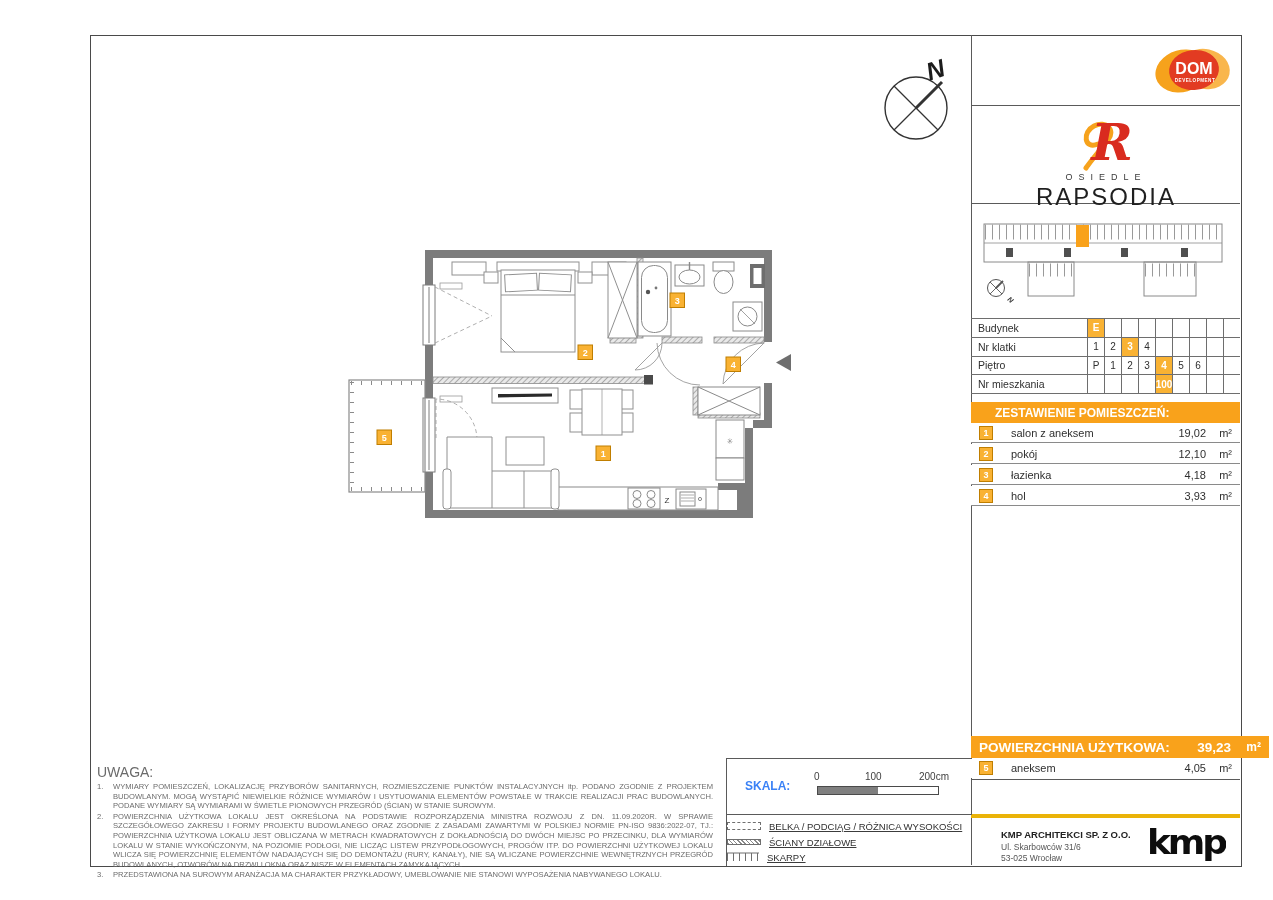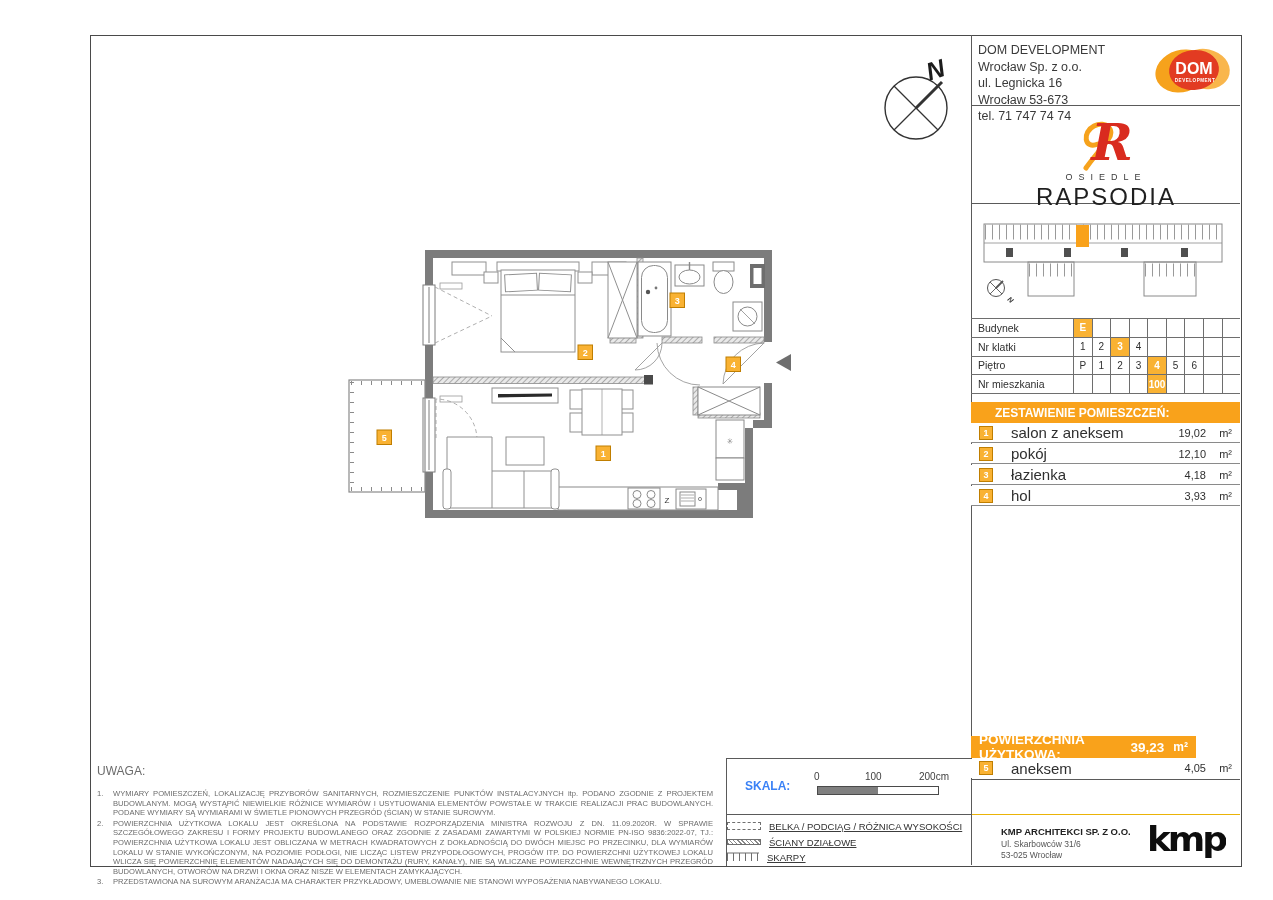--- a/index.html
+++ b/index.html
@@ -10,45 +10,45 @@
   .frame{position:absolute;left:90px;top:35px;width:1150px;height:830px;border:1px solid #4a4a4a;}
 
   
   .company{left:978px;top:42px;width:170px;font-size:12.5px;line-height:16.5px;color:#3a3a3a;}
   .rapsodia-wrap{left:975px;top:110px;width:262px;text-align:center;}
   .osiedle{font-size:9px;letter-spacing:6px;color:#3a3a3a;margin-top:-4px;}
   .rapsodia{font-size:24px;font-weight:normal;letter-spacing:2px;color:#1f1f1f;margin-top:1px;}
 
   .ut{left:971px;top:318px;width:269px;height:75px;display:flex;flex-direction:column;border-top:1px solid #6e6e6e;}
   .utr{flex:1;display:flex;border-bottom:1px solid #6e6e6e;}
-  .utl{width:102px;font-size:10.5px;color:#2f2f2f;display:flex;align-items:center;padding-left:7px;box-sizing:border-box;}
+  .utl{width:116px;font-size:10.5px;color:#2f2f2f;display:flex;align-items:center;padding-left:7px;box-sizing:border-box;}
   .utc{flex:1;display:flex;}
   .utc div{flex:1;border-left:1px solid #6e6e6e;font-size:10px;color:#2f2f2f;display:flex;align-items:center;justify-content:center;}
   .utc div.hl{background:#F9B233;color:#fff;font-weight:bold;}
 
   .orange-hd{background:#F9A21B;color:#fff;font-weight:bold;display:flex;align-items:center;box-sizing:border-box;}
   .rooms-hd{left:971px;top:402px;width:269px;height:21px;font-size:12px;padding-left:24px;}
   .room-row{left:971px;width:269px;height:20px;border-bottom:1px solid #8a8a8a;display:flex;align-items:center;background:#fff;box-sizing:border-box;}
   .badge{width:14px;height:14px;background:#F9B233;border:1px solid #C07E00;color:#fff;font-size:9px;font-weight:bold;
          display:flex;align-items:center;justify-content:center;margin-left:8px;box-sizing:border-box;}
-  .rname{font-size:15px;color:#2f2f2f;margin-left:18px;flex:1;}
+  .rname{font-size:11px;color:#2f2f2f;margin-left:18px;flex:1;}
   .rarea{font-size:11px;color:#2f2f2f;width:42px;text-align:right;}
   .runit{font-size:11px;color:#2f2f2f;width:26px;text-align:right;margin-right:8px;}
 
-  .pu-hd{left:971px;top:736px;width:225px;height:22px;font-size:13.5px;padding-left:8px;}
+  .pu-hd{left:971px;top:736px;width:298px;height:22px;font-size:13.5px;padding-left:8px;}
   .pu-val{margin-left:auto;font-size:13.5px;font-weight:bold;}
   .pu-unit{width:30px;text-align:right;margin-right:8px;font-size:12px;font-weight:bold;}
 
-  .kmp{left:971px;top:814px;width:269px;height:51px;border-top:1px solid #eab308;}
+  .kmp{left:971px;top:814px;width:269px;height:51px;border-top:4px solid #eab308;}
   .kmp-name{position:absolute;left:30px;top:11px;font-size:9.5px;font-weight:bold;color:#222;}
   .kmp-adr{position:absolute;left:30px;top:24px;font-size:8.5px;color:#555;line-height:10.5px;}
 
   
   .notes{left:97px;top:764px;width:616px;color:#6b6b6b;}
-  .notes .hd{font-size:12px;margin-bottom:11px;}
+  .notes .hd{font-size:14px;margin-bottom:2px;}
   .note{display:flex;font-size:7.6px;line-height:9.6px;margin-bottom:1px;}
   .note .n{width:16px;flex:none;}
   .note .t{flex:1;text-align:justify;}
 
   .skala-box{left:726px;top:758px;width:245px;height:56px;border-top:1px solid #5a5a5a;border-left:1px solid #5a5a5a;}
   .skala-lbl{position:absolute;left:18px;top:20px;font-size:12px;color:#3b82f6;font-weight:bold;}
   .sb{position:absolute;left:90px;top:27px;width:120px;height:7px;border:1px solid #4a4a4a;background:#fff;}
   .sb .fill{position:absolute;left:0;top:0;width:50%;height:100%;background:#7f7f7f;}
   .st{position:absolute;top:12px;font-size:10px;color:#3f3f3f;}
 
@@ -236,27 +236,20 @@
       <text x="585.3" y="355.6" font-size="9" font-weight="bold" fill="#fff" text-anchor="middle">2</text>
       <rect x="670" y="293" width="14.5" height="14.5" fill="#F9B233" stroke="#C07E00"></rect>
       <text x="677.3" y="303.6" font-size="9" font-weight="bold" fill="#fff" text-anchor="middle">3</text>
       <rect x="726" y="357" width="14.5" height="14.5" fill="#F9B233" stroke="#C07E00"></rect>
       <text x="733.3" y="367.6" font-size="9" font-weight="bold" fill="#fff" text-anchor="middle">4</text>
       <rect x="377" y="430" width="14.5" height="14.5" fill="#F9B233" stroke="#C07E00"></rect>
       <text x="384.3" y="440.6" font-size="9" font-weight="bold" fill="#fff" text-anchor="middle">5</text>
     </g>
   </svg>
 
-  <div class="abs company">
-    <div>DOM DEVELOPMENT</div>
-    <div>Wrocław Sp. z o.o.</div>
-    <div>ul. Legnicka 16</div>
-    <div>Wrocław 53-673</div>
-    <div>tel. 71 747 74 74</div>
-  </div>
 
   <svg class="abs" style="left:1152px;top:42px;" width="82" height="58" viewBox="0 0 82 58">
     <ellipse cx="30" cy="29" rx="27" ry="21" fill="#F6A21C" transform="rotate(-16 30 29)"></ellipse>
     <ellipse cx="53" cy="27" rx="25" ry="20" fill="#F9B64C" transform="rotate(12 53 27)"></ellipse>
     <ellipse cx="42" cy="28" rx="25" ry="20" fill="#E23B22" transform="rotate(-7 42 28)"></ellipse>
     <text x="42" y="32" font-size="16" font-weight="bold" fill="#fff" text-anchor="middle" font-family="Liberation Sans, sans-serif">DOM</text>
     <text x="43" y="40" font-size="4.6" font-weight="bold" fill="#fff" text-anchor="middle" letter-spacing="0.5" font-family="Liberation Sans, sans-serif">DEVELOPMENT</text>
   </svg>
 
   <div class="abs rapsodia-wrap">

